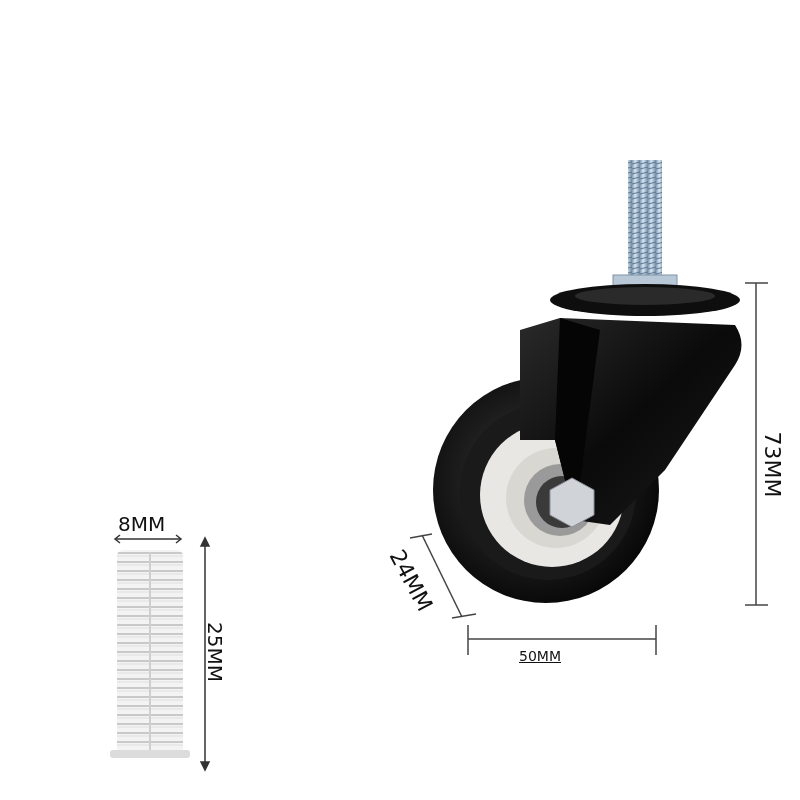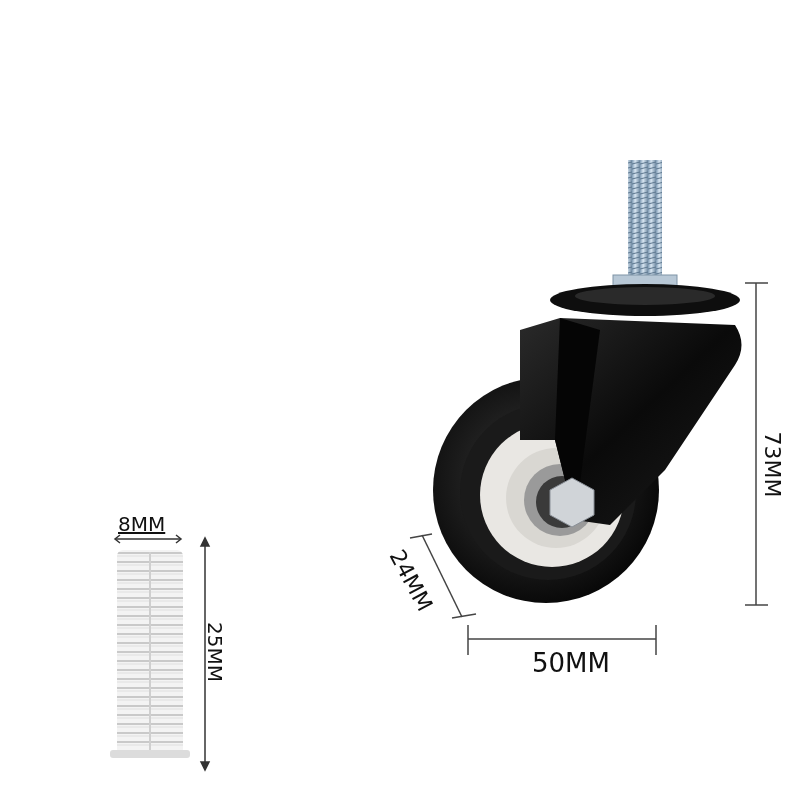--- a/index.html
+++ b/index.html
@@ -89,17 +89,17 @@
     <line x1="656" y1="625" x2="656" y2="655"></line>
   </g>
 
   <g stroke="#444" stroke-width="1.5">
     <line x1="422" y1="535" x2="462" y2="617"></line>
     <line x1="410" y1="538" x2="432" y2="534"></line>
     <line x1="452" y1="618" x2="476" y2="614"></line>
   </g>
 </svg>
 
-<div class="lbl" style="left:118px;top:512px;font-size:20px;text-decoration:underline;">8MM</div>
+<div class="lbl" style="left:118px;top:512px;font-size:20px;">8MM</div>
 <div class="lbl" style="left:185px;top:640px;font-size:20px;transform:rotate(90deg);transform-origin:center;">25MM</div>
 <div class="lbl" style="left:740px;top:452px;font-size:22px;transform:rotate(90deg);transform-origin:center;">73MM</div>
-<div class="lbl" style="left:532px;top:648px;font-size:26px;">50MM</div>
+<div class="lbl" style="left:519px;top:648px;font-size:14px;text-decoration:underline;">50MM</div>
 <div class="lbl" style="left:378px;top:568px;font-size:22px;transform:rotate(62deg);transform-origin:center;">24MM</div>
 
 </body></html>

